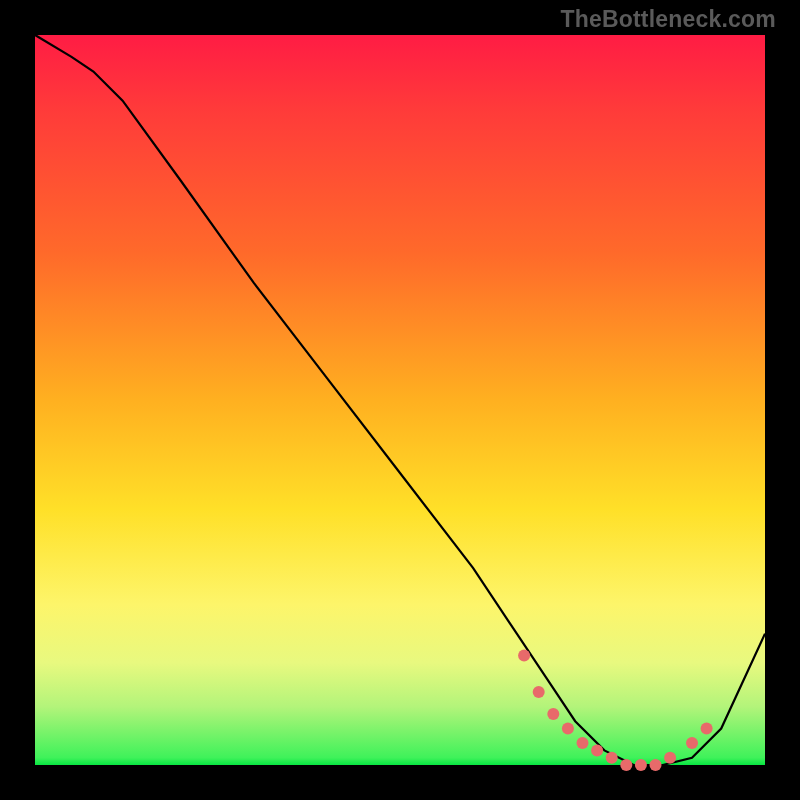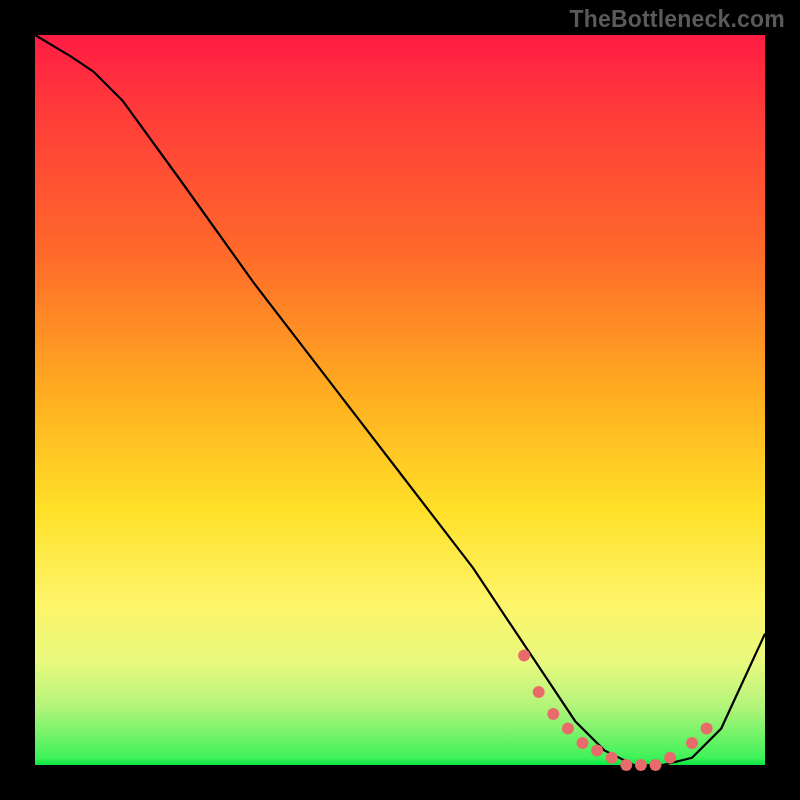--- a/index.html
+++ b/index.html
@@ -34,21 +34,21 @@
       #fdf56a 78%,
       #e8f97f 86%,
       #b3f47a 92%,
       #3ff25a 99%,
       #08e642 100%
     );
   }
   .watermark {
     position: absolute;
     top: 6px;
-    right: 15px;
+    right: 24px;
     font-size: 23px;
     font-weight: 600;
     color: #5a5a5a;
     letter-spacing: 0.2px;
     user-select: none;
   }
   svg.curve {
     position: absolute;
     left: 0;
     top: 0;

